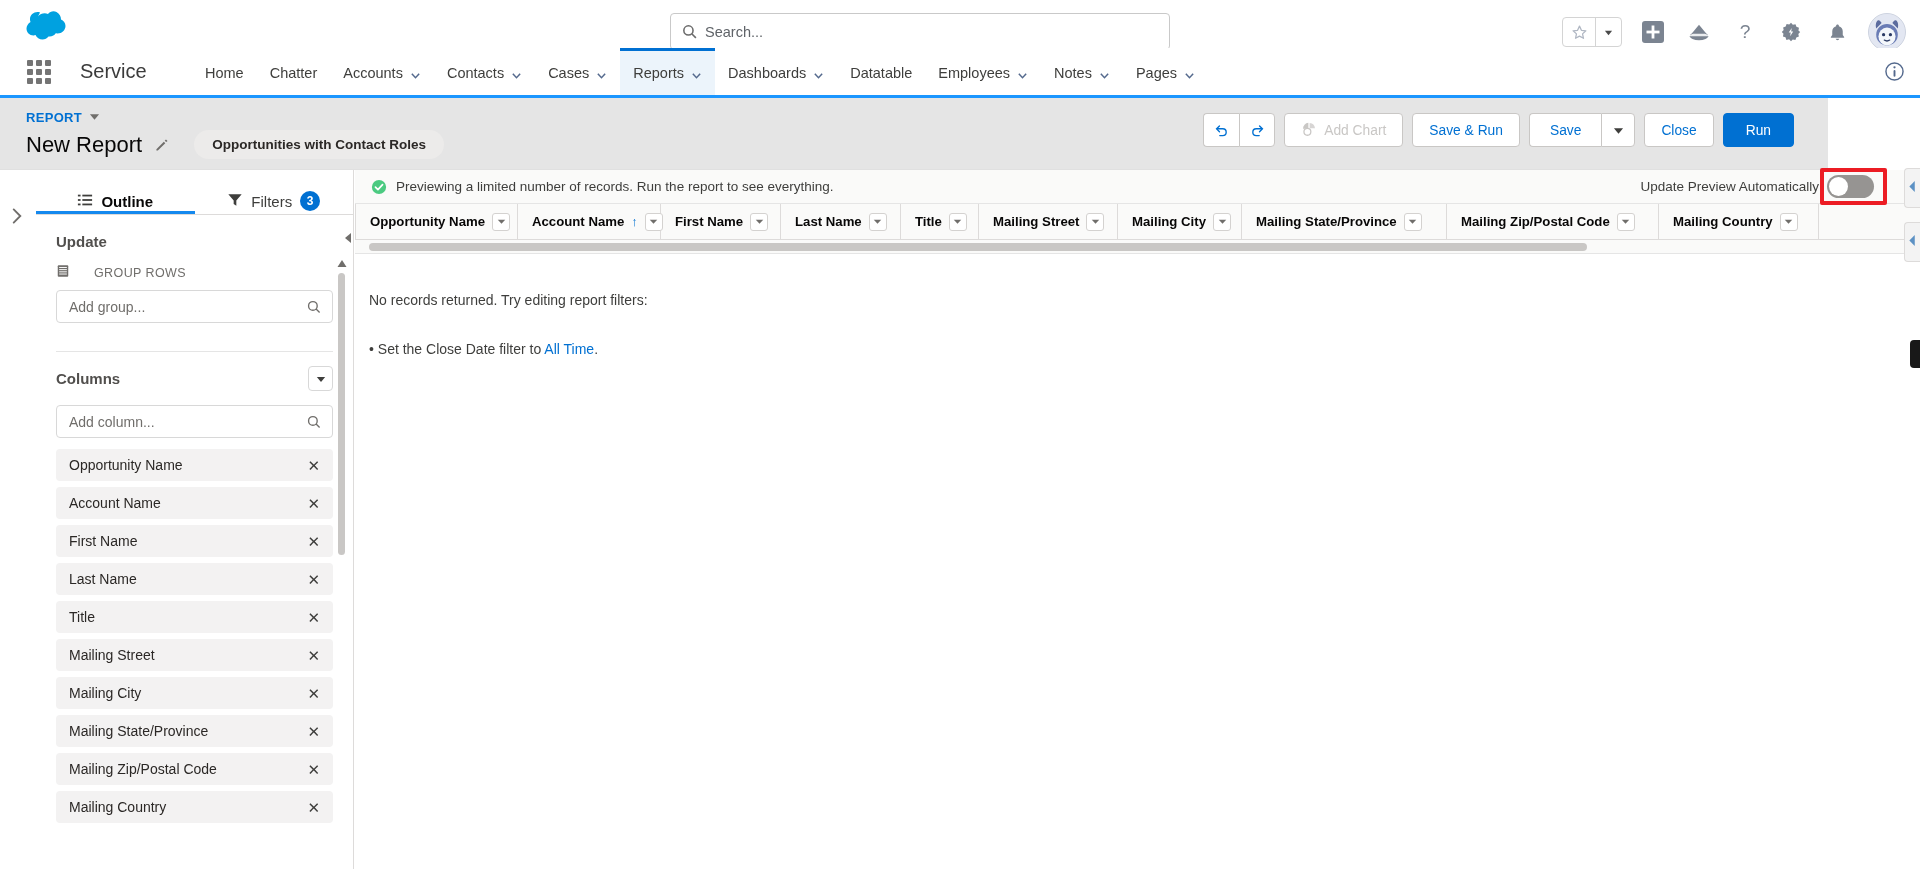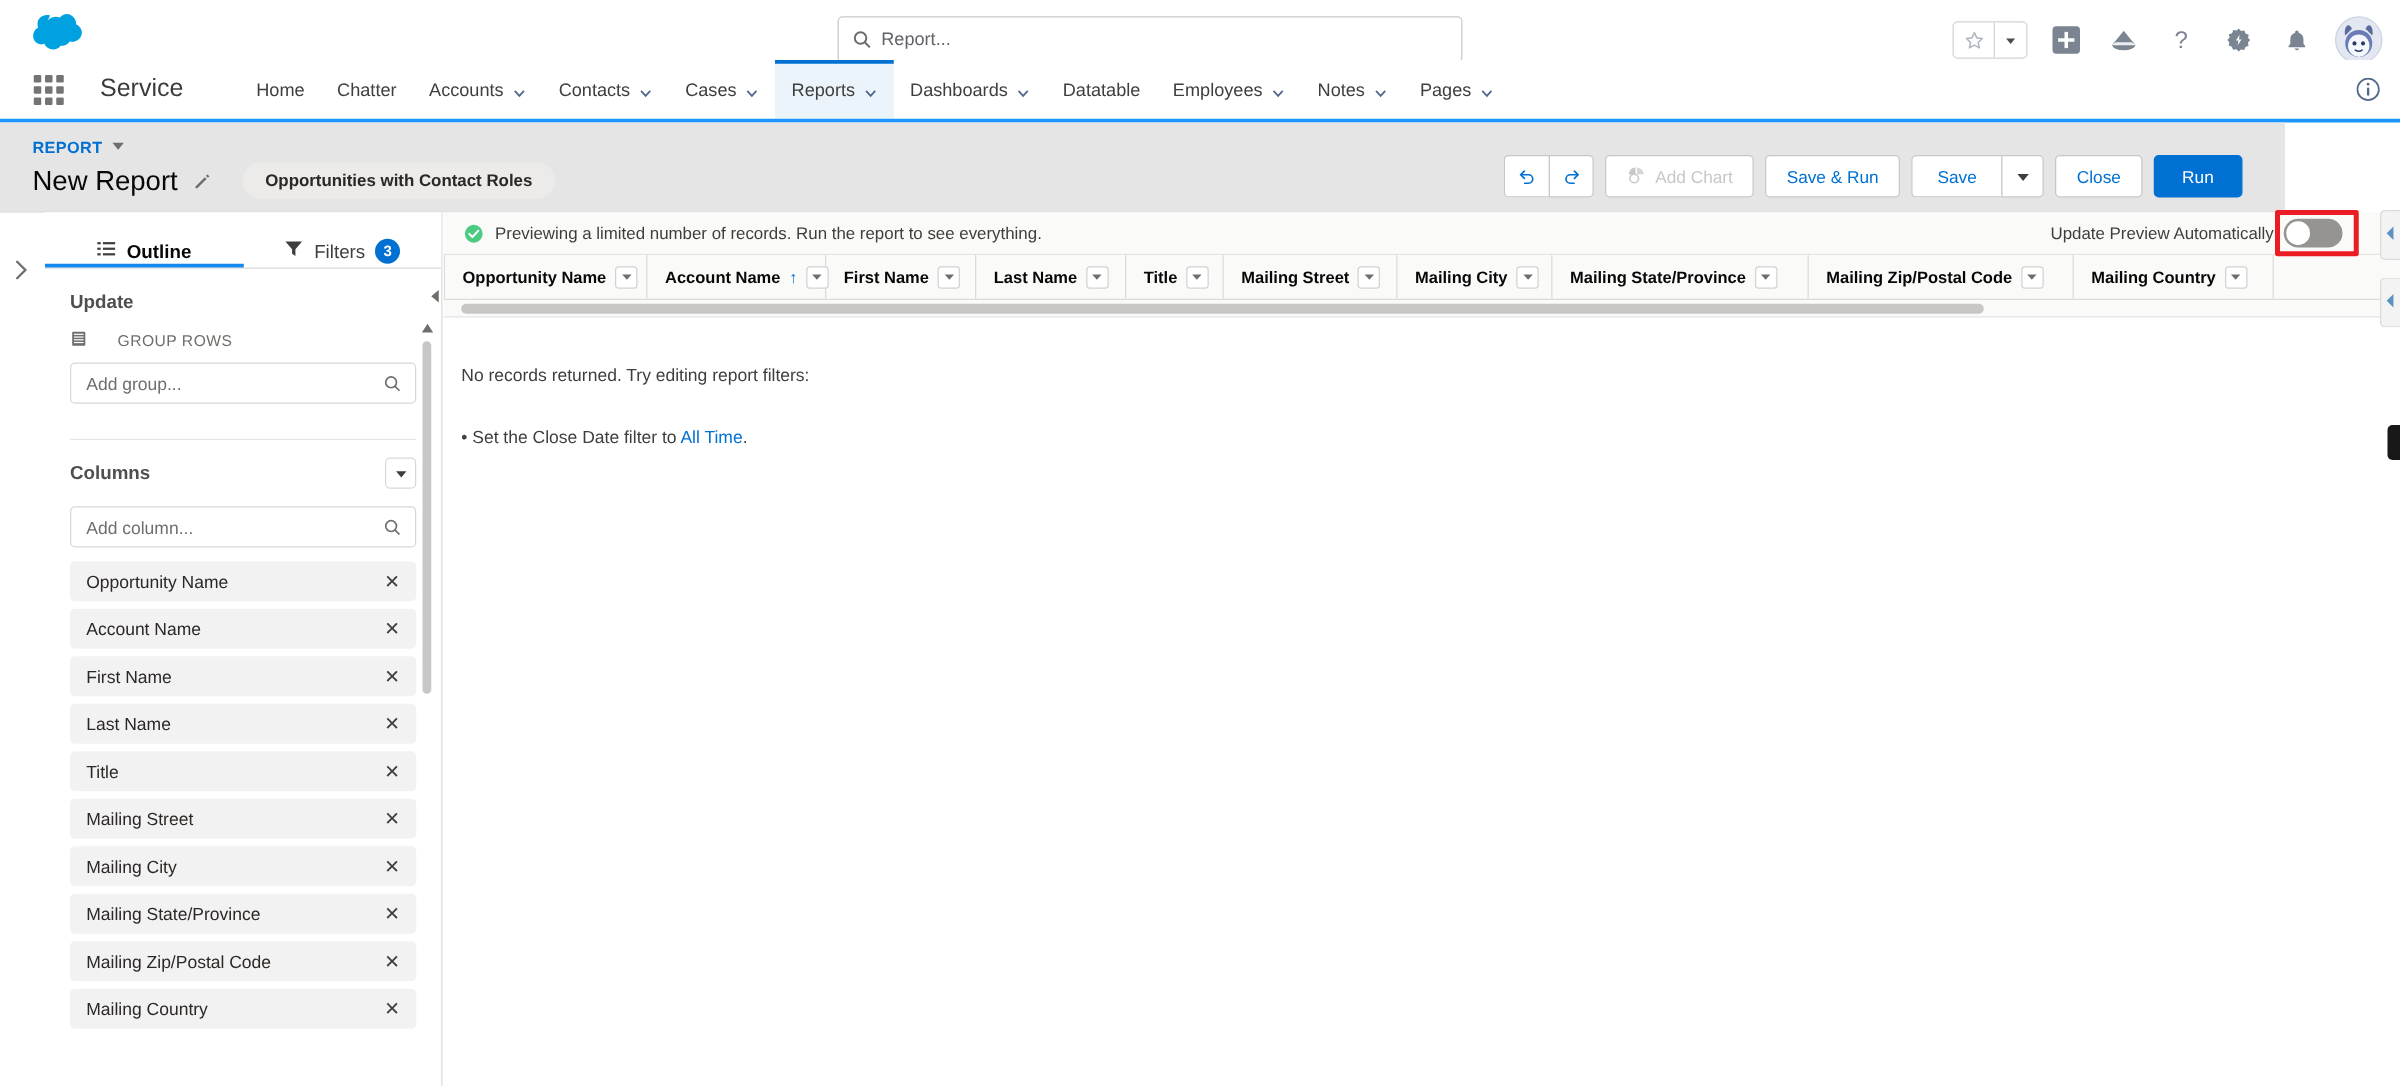--- a/index.html
+++ b/index.html
@@ -104,21 +104,21 @@
   .report-title-row {
     position: absolute; left: 26px; top: 32px; display: flex; align-items: center; gap: 12px;
   }
   .report-title { font-size: 22px; color: #080707; font-weight: 400; }
   .pencil { width: 16px; height: 16px; color: #706e6b; }
   .report-type-badge {
     margin-left: 12px; background: #ecebea; border-radius: 16px;
     padding: 7px 18px; font-size: 13.5px; font-weight: bold; color: #2b2826;
   }
   .header-actions {
-    position: absolute; right: 34px; top: 26px;
+    position: absolute; right: 34px; top: 15px;
     display: flex; align-items: flex-end; gap: 9px;
   }
   .btn {
     height: 34px; border: 1px solid #c9c7c5; background: #fff; border-radius: 4px;
     font-size: 13.8px; color: #0070d2; padding: 0 16px; cursor: pointer;
     display: flex; align-items: center; justify-content: center; white-space: nowrap;
     font-family: "Liberation Sans", sans-serif;
   }
   .btn-icon-only { width: 36px; padding: 0; }
   .undo-redo { display: flex; }
@@ -280,21 +280,21 @@
 <body>
 
 <div class="global-header">
   <div class="sf-logo">
     <svg viewBox="0 0 100 70" width="50" height="36" aria-hidden="true">
       <path d="M40 12c5-6 13-8 20-5 4-5 11-7 17-4 6 3 9 9 9 15 5 2 9 7 9 13 0 8-7 15-16 15-1 0-2 0-3-1-3 5-9 8-15 7-3 4-7 6-12 6-6 0-12-4-14-9-1 0-3 1-4 1-8 0-14-6-14-14 0-5 3-10 8-13-1-2-1-4-1-6 0-8 7-14 15-14 2 0 4 0 5 1z" fill="#00a1e0"></path>
     </svg>
   </div>
 
   <div class="search-wrap">
-    <div class="search-box">Report...</div>
+    <div class="search-box">Search...</div>
     <span class="search-icon-abs">
       <svg viewBox="0 0 24 24" width="17" height="17" fill="none" stroke="#6a6a6a" stroke-width="2.2">
         <circle cx="10.5" cy="10.5" r="6.5"></circle>
           <line x1="15.5" y1="15.5" x2="21" y2="21"></line>
       </svg>
     </span>
   </div>
 
   <div class="hdr-icons">
     <div class="fav-group">

